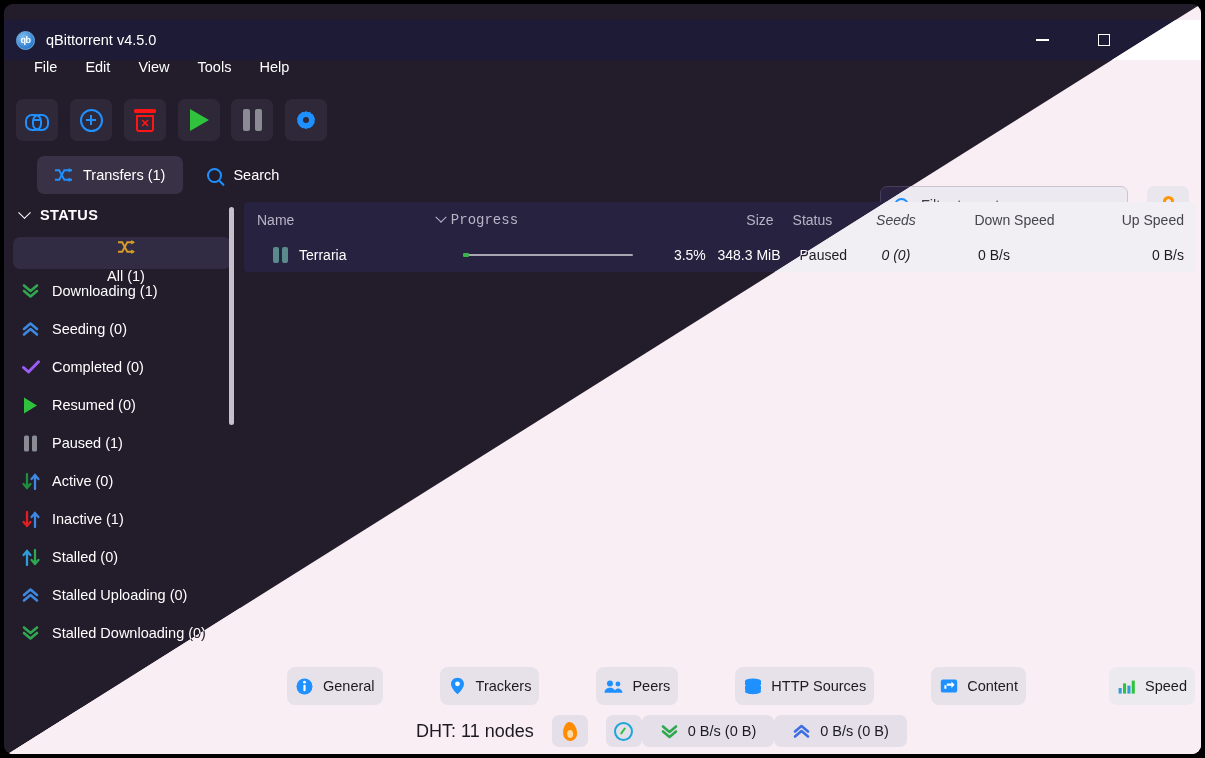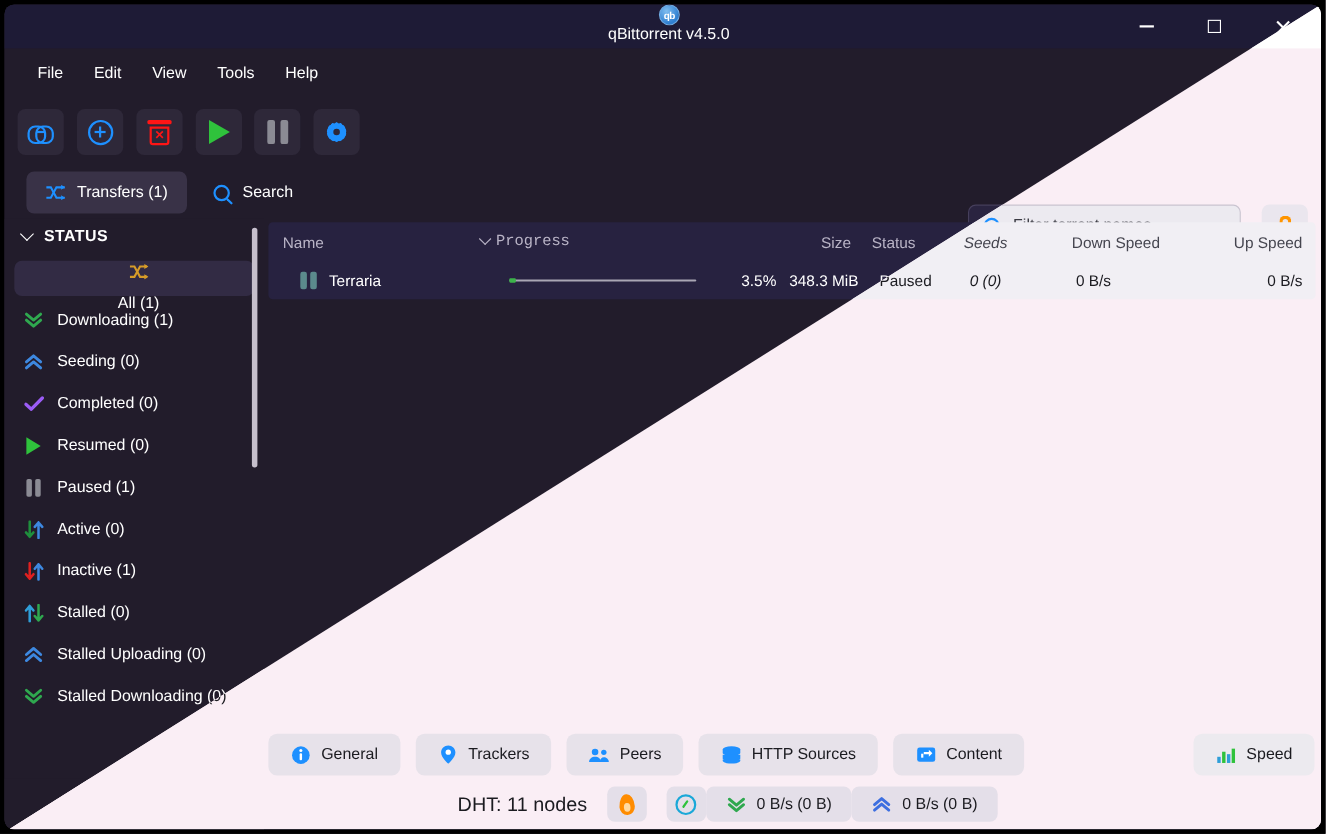--- a/index.html
+++ b/index.html
@@ -30,22 +30,22 @@
     --bg:#faeef5; --bg2:#f3edf5; --tablebg:#f1eff4; --title:#ffffff;
     --fg:#1b1b20; --fg-dim:#3a3a42; --hdr:#45454f;
     --btn:#eae6ee; --btn2:#e4dfe9; --tabbtn:#e7e2ea; --tabactive:#eceaef;
     --field:#eceaf0; --fieldbr:#c9c4d0; --sel:#e9e4ee; --sb:#b9b2bf;
     --statusbg:#faeef5; --sep:#d8d2dd;
   }
 
   .root { position:absolute; inset:0; background:var(--bg); }
 
   
-  .titlebar { position:absolute; left:0; top:0; width:1197px; height:40px;
-    background:var(--title); display:flex; align-items:center;flex-direction:column; }
+  .titlebar { position:absolute; left:0; top:16px; width:1197px; height:40px;
+    background:var(--title); display:flex; align-items:center; }
   .app-logo { width:19px; height:19px; border-radius:50%; margin-left:12px;
     background:radial-gradient(circle at 35% 30%, #7fbdf0, #2f7fd0 70%);
     border:1px solid #6fa9e0; display:flex; align-items:center;
     justify-content:center; font-size:9px; color:#fff; font-weight:bold;
     letter-spacing:-.5px; }
   .app-title { margin-left:11px; font-size:14.5px; color:var(--fg); }
   .wc { position:absolute; top:0; height:40px; width:46px; display:flex;
     align-items:center; justify-content:center; color:var(--fg); }
   #wc-min { right:136px; } #wc-max { right:74px; } #wc-close { right:12px; }
   .wc-min-g { width:13px; height:1.5px; background:currentColor; }
@@ -126,21 +126,21 @@
     border-radius:7px; background:var(--btn); display:flex;
     align-items:center; justify-content:center; }
   .ico-lock { width:18px; height:22px; position:relative; }
   .ico-lock u { position:absolute; left:3.5px; top:0; width:11px; height:9px;
     border:3px solid #ff9500; border-bottom:none; border-radius:6px 6px 0 0; }
   .ico-lock b { position:absolute; left:0; bottom:0; width:18px; height:14px;
     background:#ff9500; border-radius:3px; }
 
   
   .maintabs { position:absolute; left:0; top:147px; width:1197px; height:48px;
-    display:flex; align-items:center; padding-left:20px; gap:6px; }
+    display:flex; align-items:center; padding-left:33px; gap:6px; }
   .mtab { height:38px; display:flex; align-items:center; gap:11px;
     padding:0 18px; border-radius:7px; font-size:14.5px; color:var(--fg); }
   .mtab.active { background:var(--tabactive); }
 
   .ico-shuffle { width:17px; height:14px; position:relative; flex:none; }
   .ico-shuffle svg { width:17px; height:14px; display:block; }
 
   
   .sidebar { position:absolute; left:0; top:195px; width:236px; bottom:0;
     background:var(--bg); }
@@ -187,22 +187,22 @@
   .progfill { position:absolute; left:0; top:-1px; height:4px;
     background:#3cb34a; border-radius:1px; }
   .ico-pause-sm { display:flex; gap:3px; }
   .ico-pause-sm span { width:6px; height:16px; background:#5b8a8c;
     border-radius:2px; }
 
   
   .btabs { position:absolute; left:240px; bottom:46px; right:6px; height:44px;
     display:flex; align-items:center; gap:14px; }
   .btab { height:38px; display:flex; align-items:center; gap:9px;
-    padding:0 20px; border-radius:8px; background:var(--tabbtn);
-    font-size:14.5px; color:var(--fg); }
+    padding:0 8px; border-radius:8px; background:var(--tabbtn);
+    font-size:14.5px; color:var(--fg);margin-left:43px; }
   .btab.last { margin-left:auto; background:var(--tabactive); }
 
   
   .statusbar { position:absolute; left:0; bottom:0; width:1197px; height:46px;
     background:var(--statusbg); display:flex; align-items:center; }
   .dht { margin-left:412px; font-size:18px; color:var(--fg); }
   .sbtn { width:36px; height:32px; border-radius:7px; background:var(--btn2);
     display:flex; align-items:center; justify-content:center; margin-left:18px; }
   .spill { height:32px; border-radius:7px; background:var(--btn2);
     display:flex; align-items:center; gap:9px; padding:0 18px;

